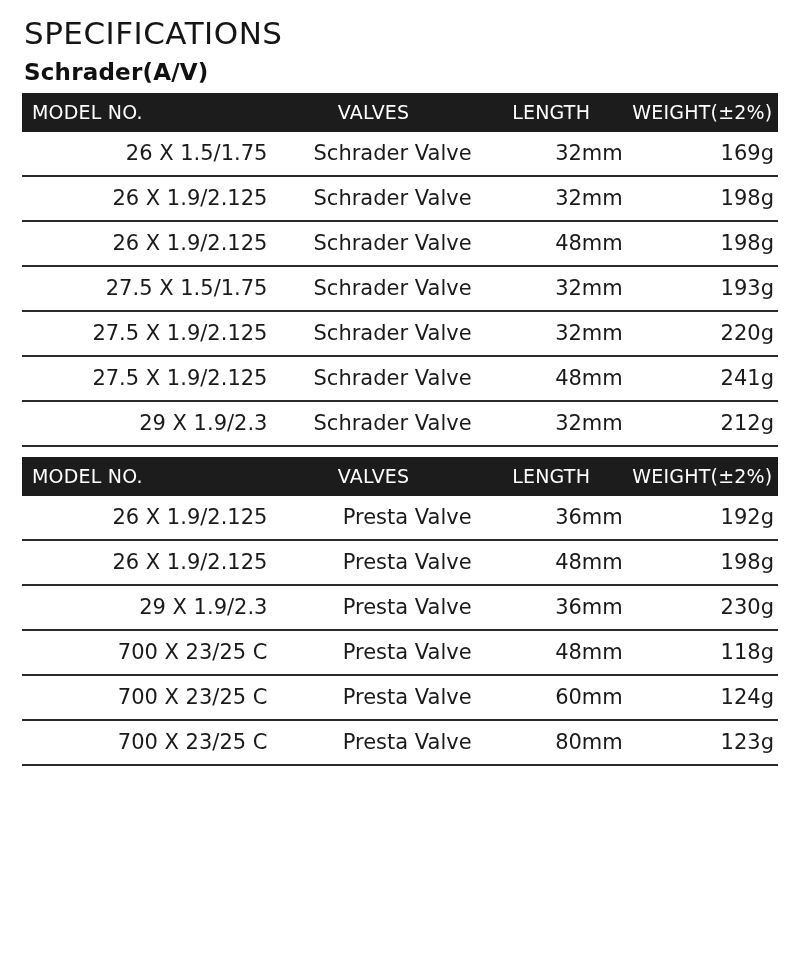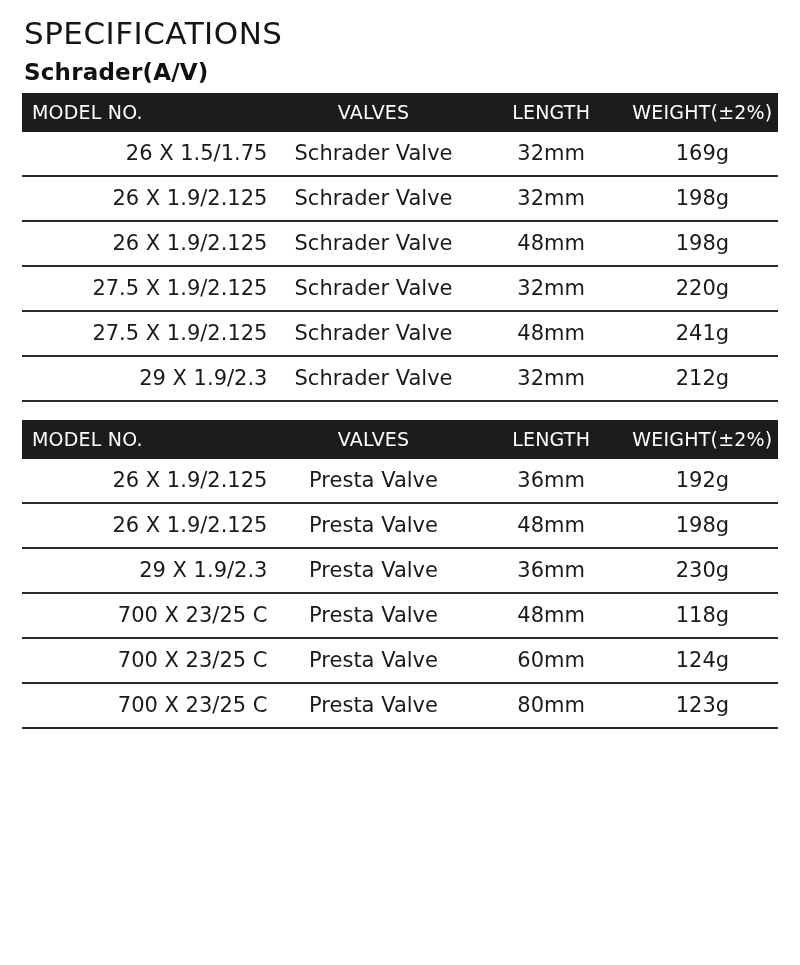--- a/index.html
+++ b/index.html
@@ -60,35 +60,35 @@
   table.spec-table thead th.col-length,
   table.spec-table thead th.col-weight {
     text-align: center;
   }
   table.spec-table tbody td {
     font-size: 21px;
     font-weight: 400;
     color: #1a1a1a;
     padding: 9px 4px 10px 4px;
     border-bottom: 2px solid #2b2b2b;
-    text-align: center;
+    text-align: right;
     white-space: nowrap;
   }
   table.spec-table tbody td.col-model {
     text-align: right;
     padding-left: 6px;
   }
   table.spec-table tbody tr:last-child td {
     border-bottom: 2px solid #2b2b2b;
   }
   .col-w-model { width: 33%; }
   .col-w-valve { width: 27%; }
   .col-w-length { width: 20%; }
   .col-w-weight { width: 20%; }
-  .section-block { margin-bottom: 18px; }
+  .section-block { margin-bottom: 10px; }
   .section-block.second { margin-top: 2px; }
 </style>
 </head>
 <body>
 
 <div class="page">
 
   <h1 class="spec-title">SPECIFICATIONS</h1>
 
   <div class="section-block">
@@ -121,20 +121,26 @@
           <td>32mm</td>
           <td>198g</td>
         </tr>
         <tr>
           <td class="col-model">26 X 1.9/2.125</td>
           <td>Schrader Valve</td>
           <td>48mm</td>
           <td>198g</td>
         </tr>
         <tr>
+          <td class="col-model">27.5 X 1.5/1.75</td>
+          <td>Schrader Valve</td>
+          <td>32mm</td>
+          <td>193g</td>
+        </tr>
+        <tr>
           <td class="col-model">27.5 X 1.9/2.125</td>
           <td>Schrader Valve</td>
           <td>32mm</td>
           <td>220g</td>
         </tr>
         <tr>
           <td class="col-model">27.5 X 1.9/2.125</td>
           <td>Schrader Valve</td>
           <td>48mm</td>
           <td>241g</td>

